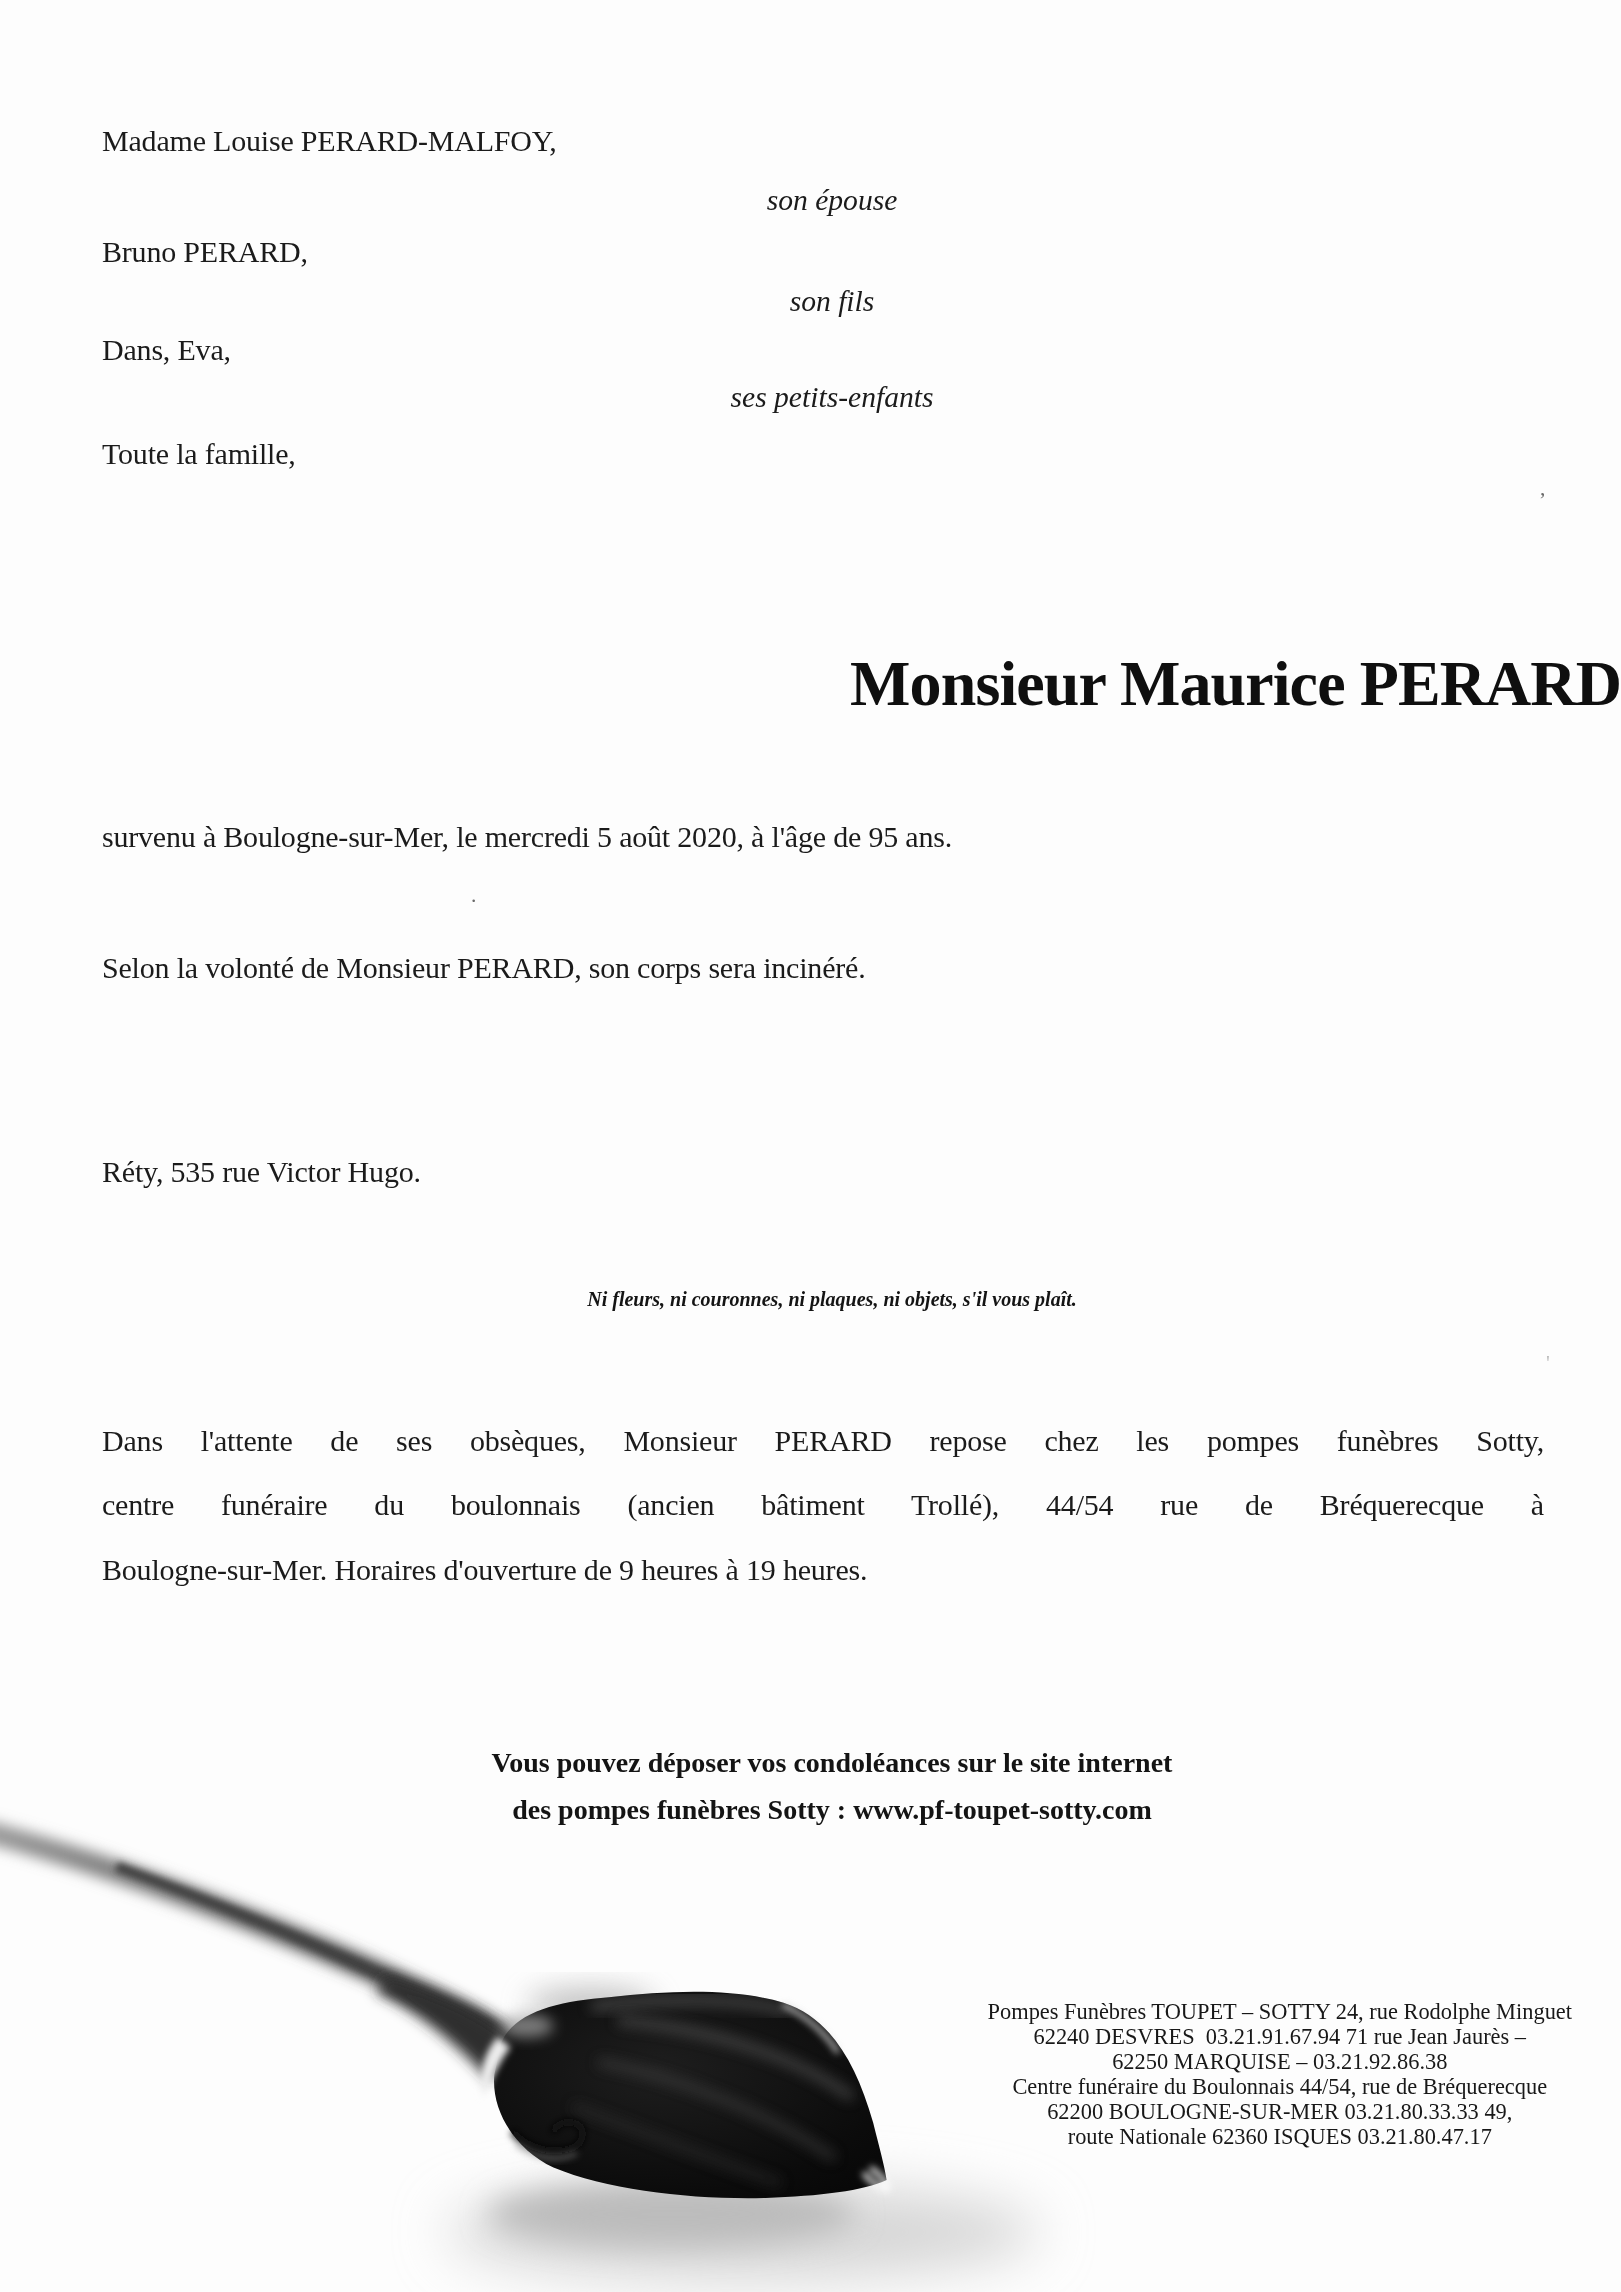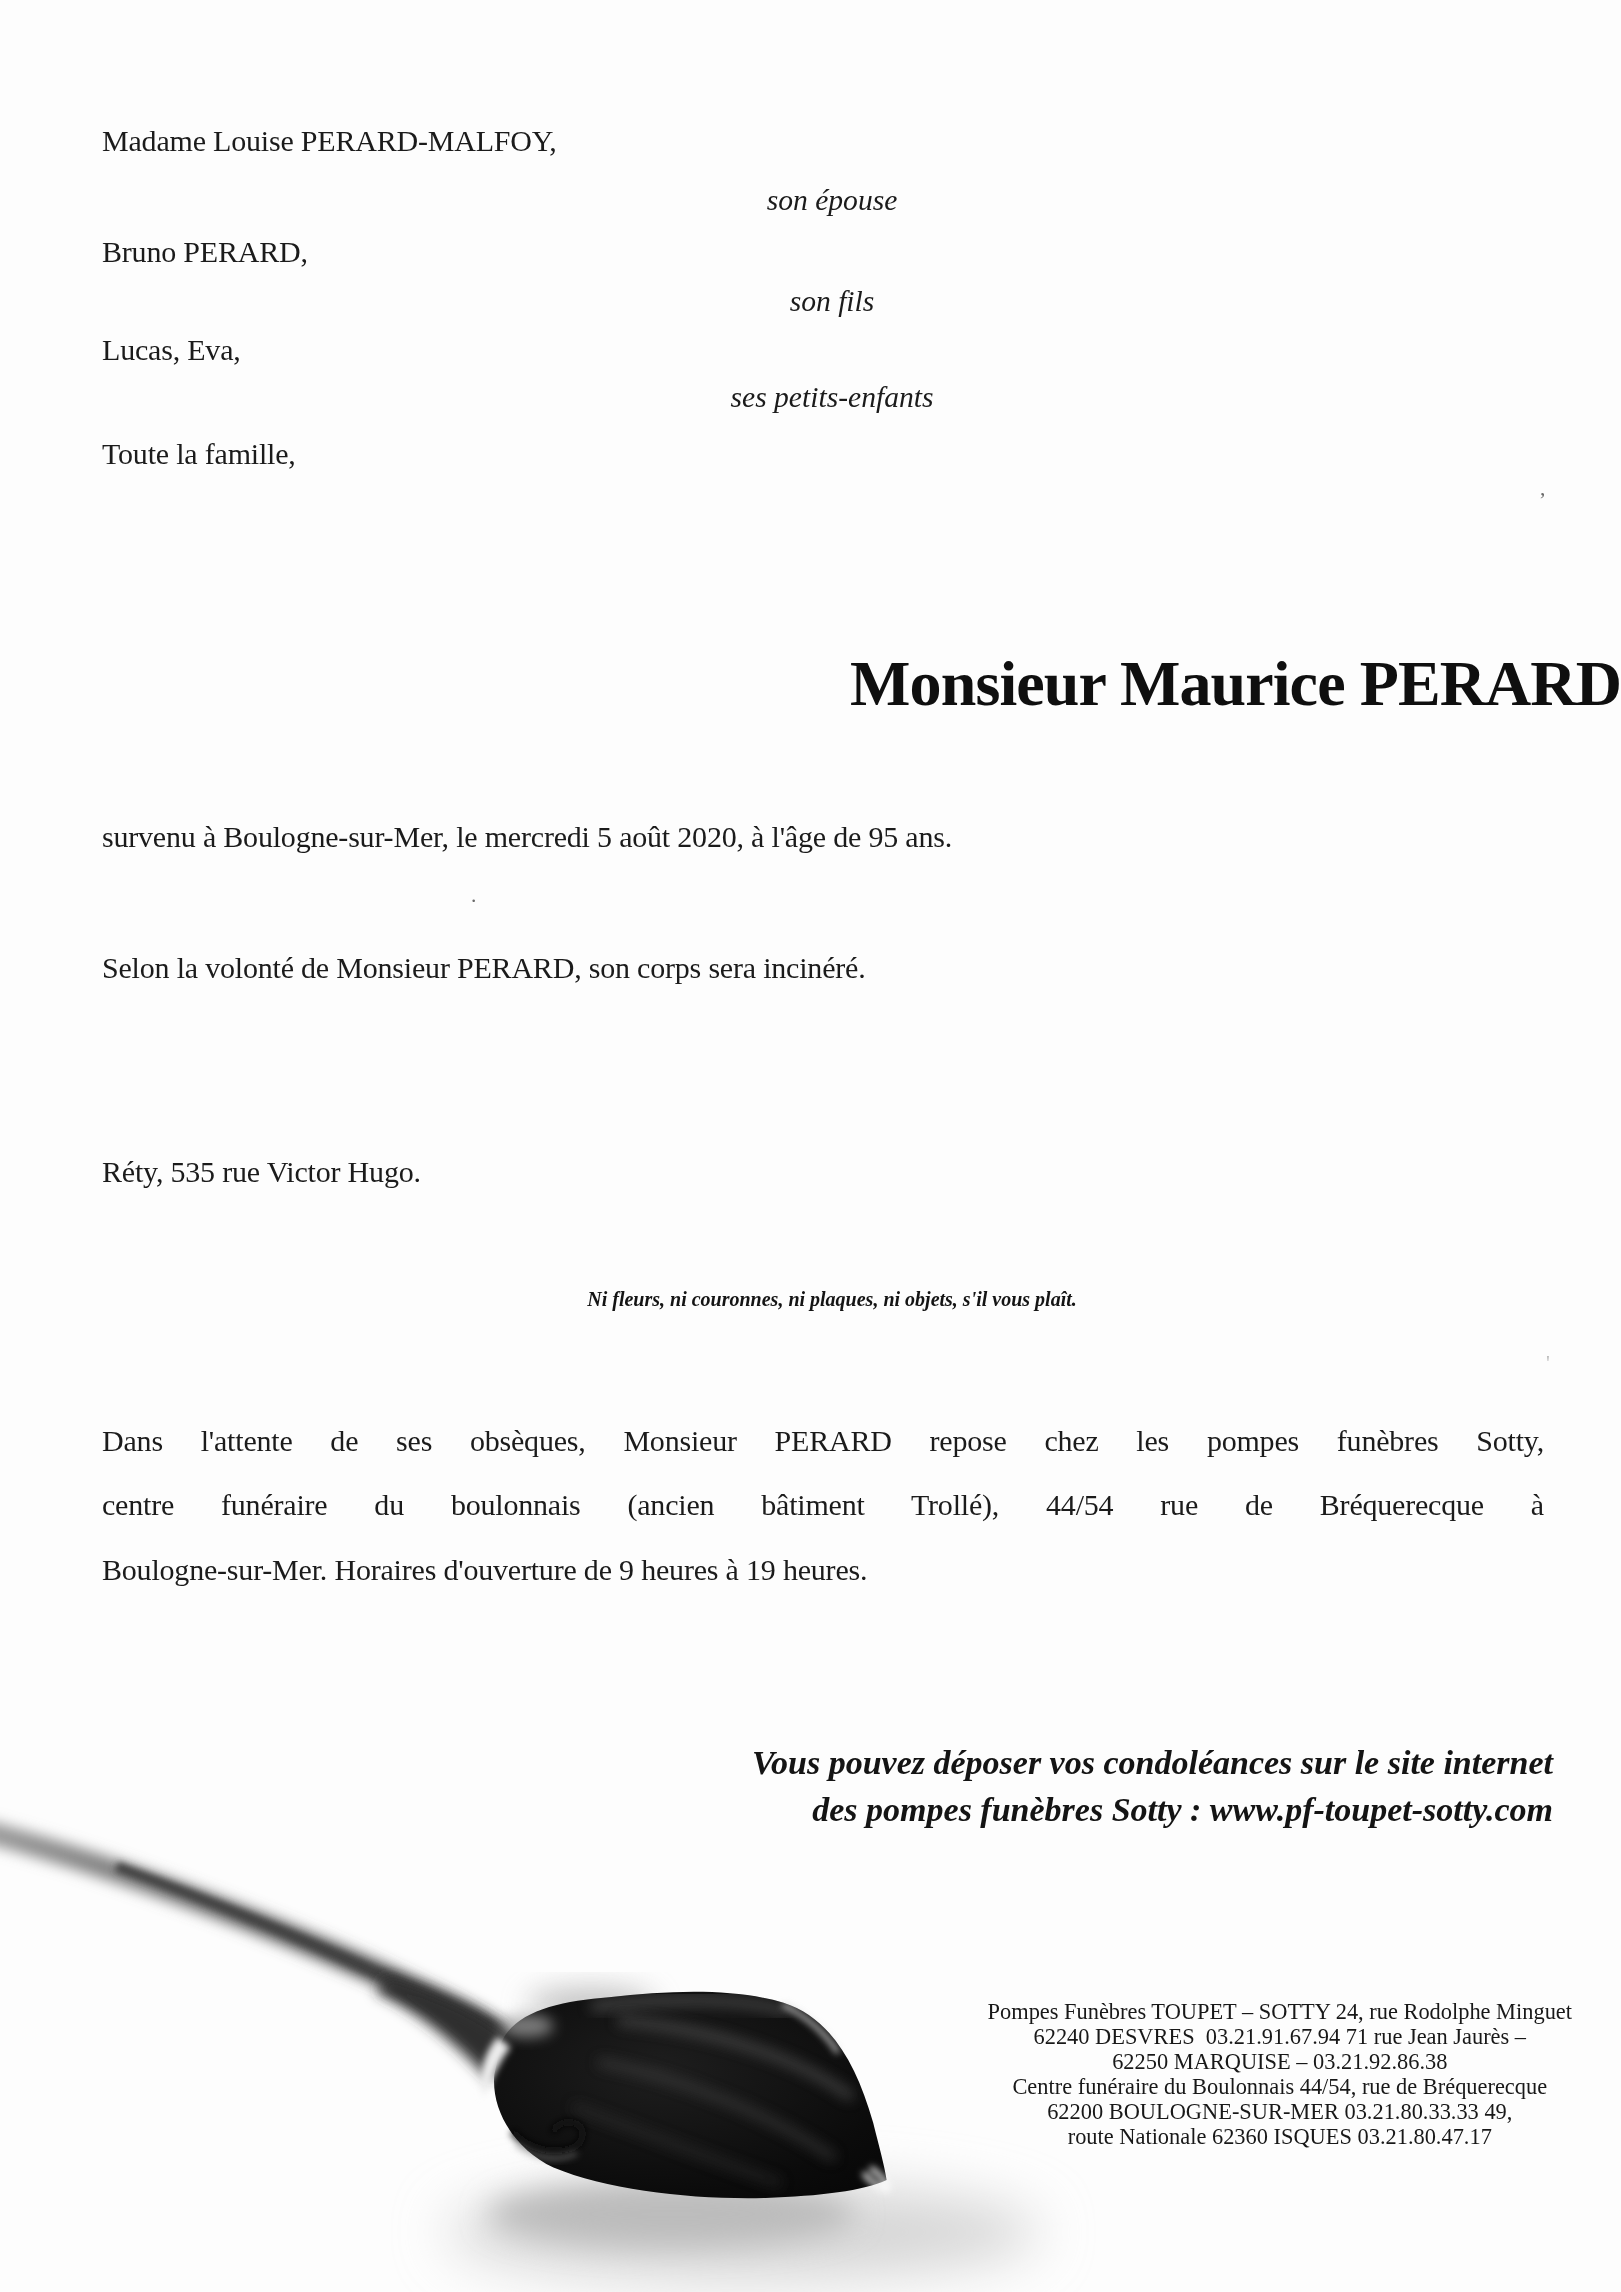--- a/index.html
+++ b/index.html
@@ -43,24 +43,23 @@
     left:111px;width:1442px;
     font-size:20px;
     font-weight:bold;
     font-style:italic;
     text-align:center;
     color:#141414;
     white-space:nowrap;
   }
   .condolences{
     left:111px;width:1442px;
-    font-size:34px;
+    font-size:28px;
     font-weight:bold;
-    font-style:italic;
-    text-align:right;
+    text-align:center;
     color:#141414;
     line-height:47px;
   }
   .footer{
     right:49px;top:1999px;
     text-align:center;
     font-size:22.4px;
     line-height:25px;
     color:#181818;
     white-space:nowrap;
@@ -72,21 +71,21 @@
 <body>
 
 <div class="page">
 
   <div class="abs line" style="top:124px">Madame Louise PERARD-MALFOY,</div>
   <div class="abs relation" style="top:184px">son épouse</div>
 
   <div class="abs line" style="top:235px">Bruno PERARD,</div>
   <div class="abs relation" style="top:285px">son fils</div>
 
-  <div class="abs line" style="top:333px">Lucas, Eva,</div>
+  <div class="abs line" style="top:333px">Dans, Eva,</div>
   <div class="abs relation" style="top:381px">ses petits-enfants</div>
 
   <div class="abs line" style="top:437px">Toute la famille,</div>
 
 
   <div class="abs title" style="top:647px">Monsieur Maurice PERARD</div>
 
   <div class="abs line" style="top:820px">survenu à Boulogne-sur-Mer, le mercredi 5 août 2020, à l'âge de 95 ans.</div>
 
   <div class="abs line" style="top:951px">Selon la volonté de Monsieur PERARD, son corps sera incinéré.</div>

